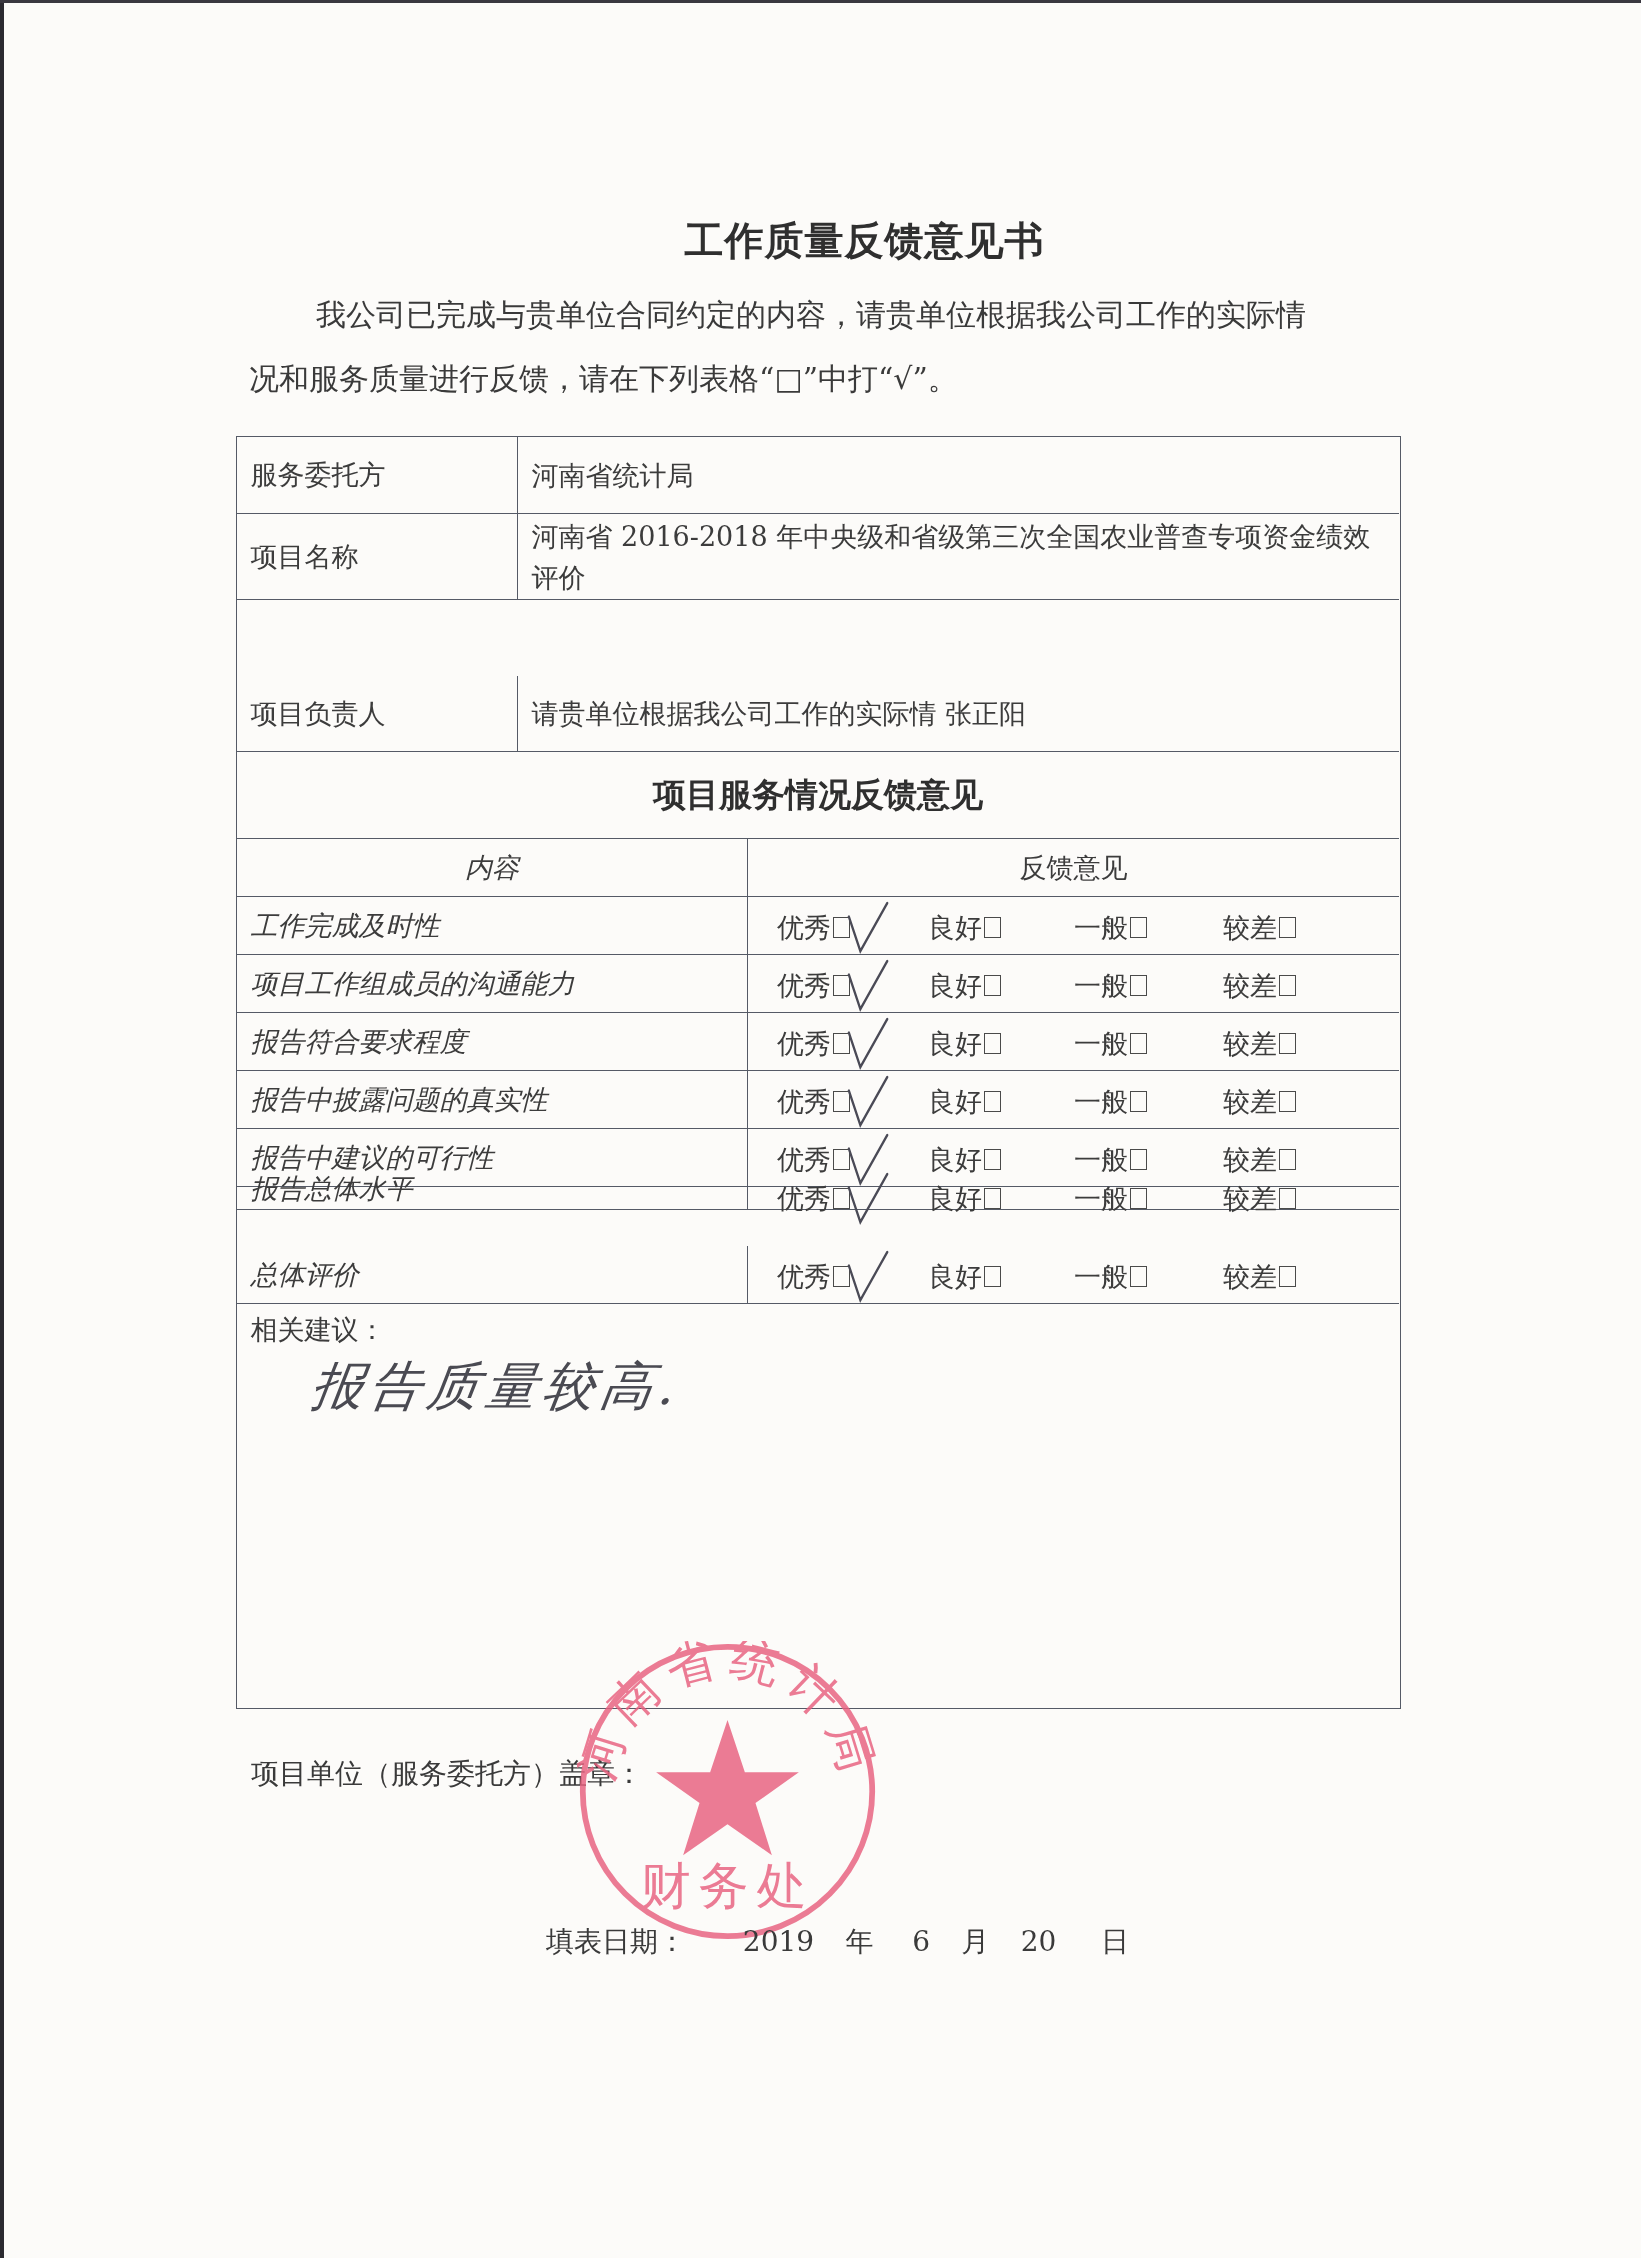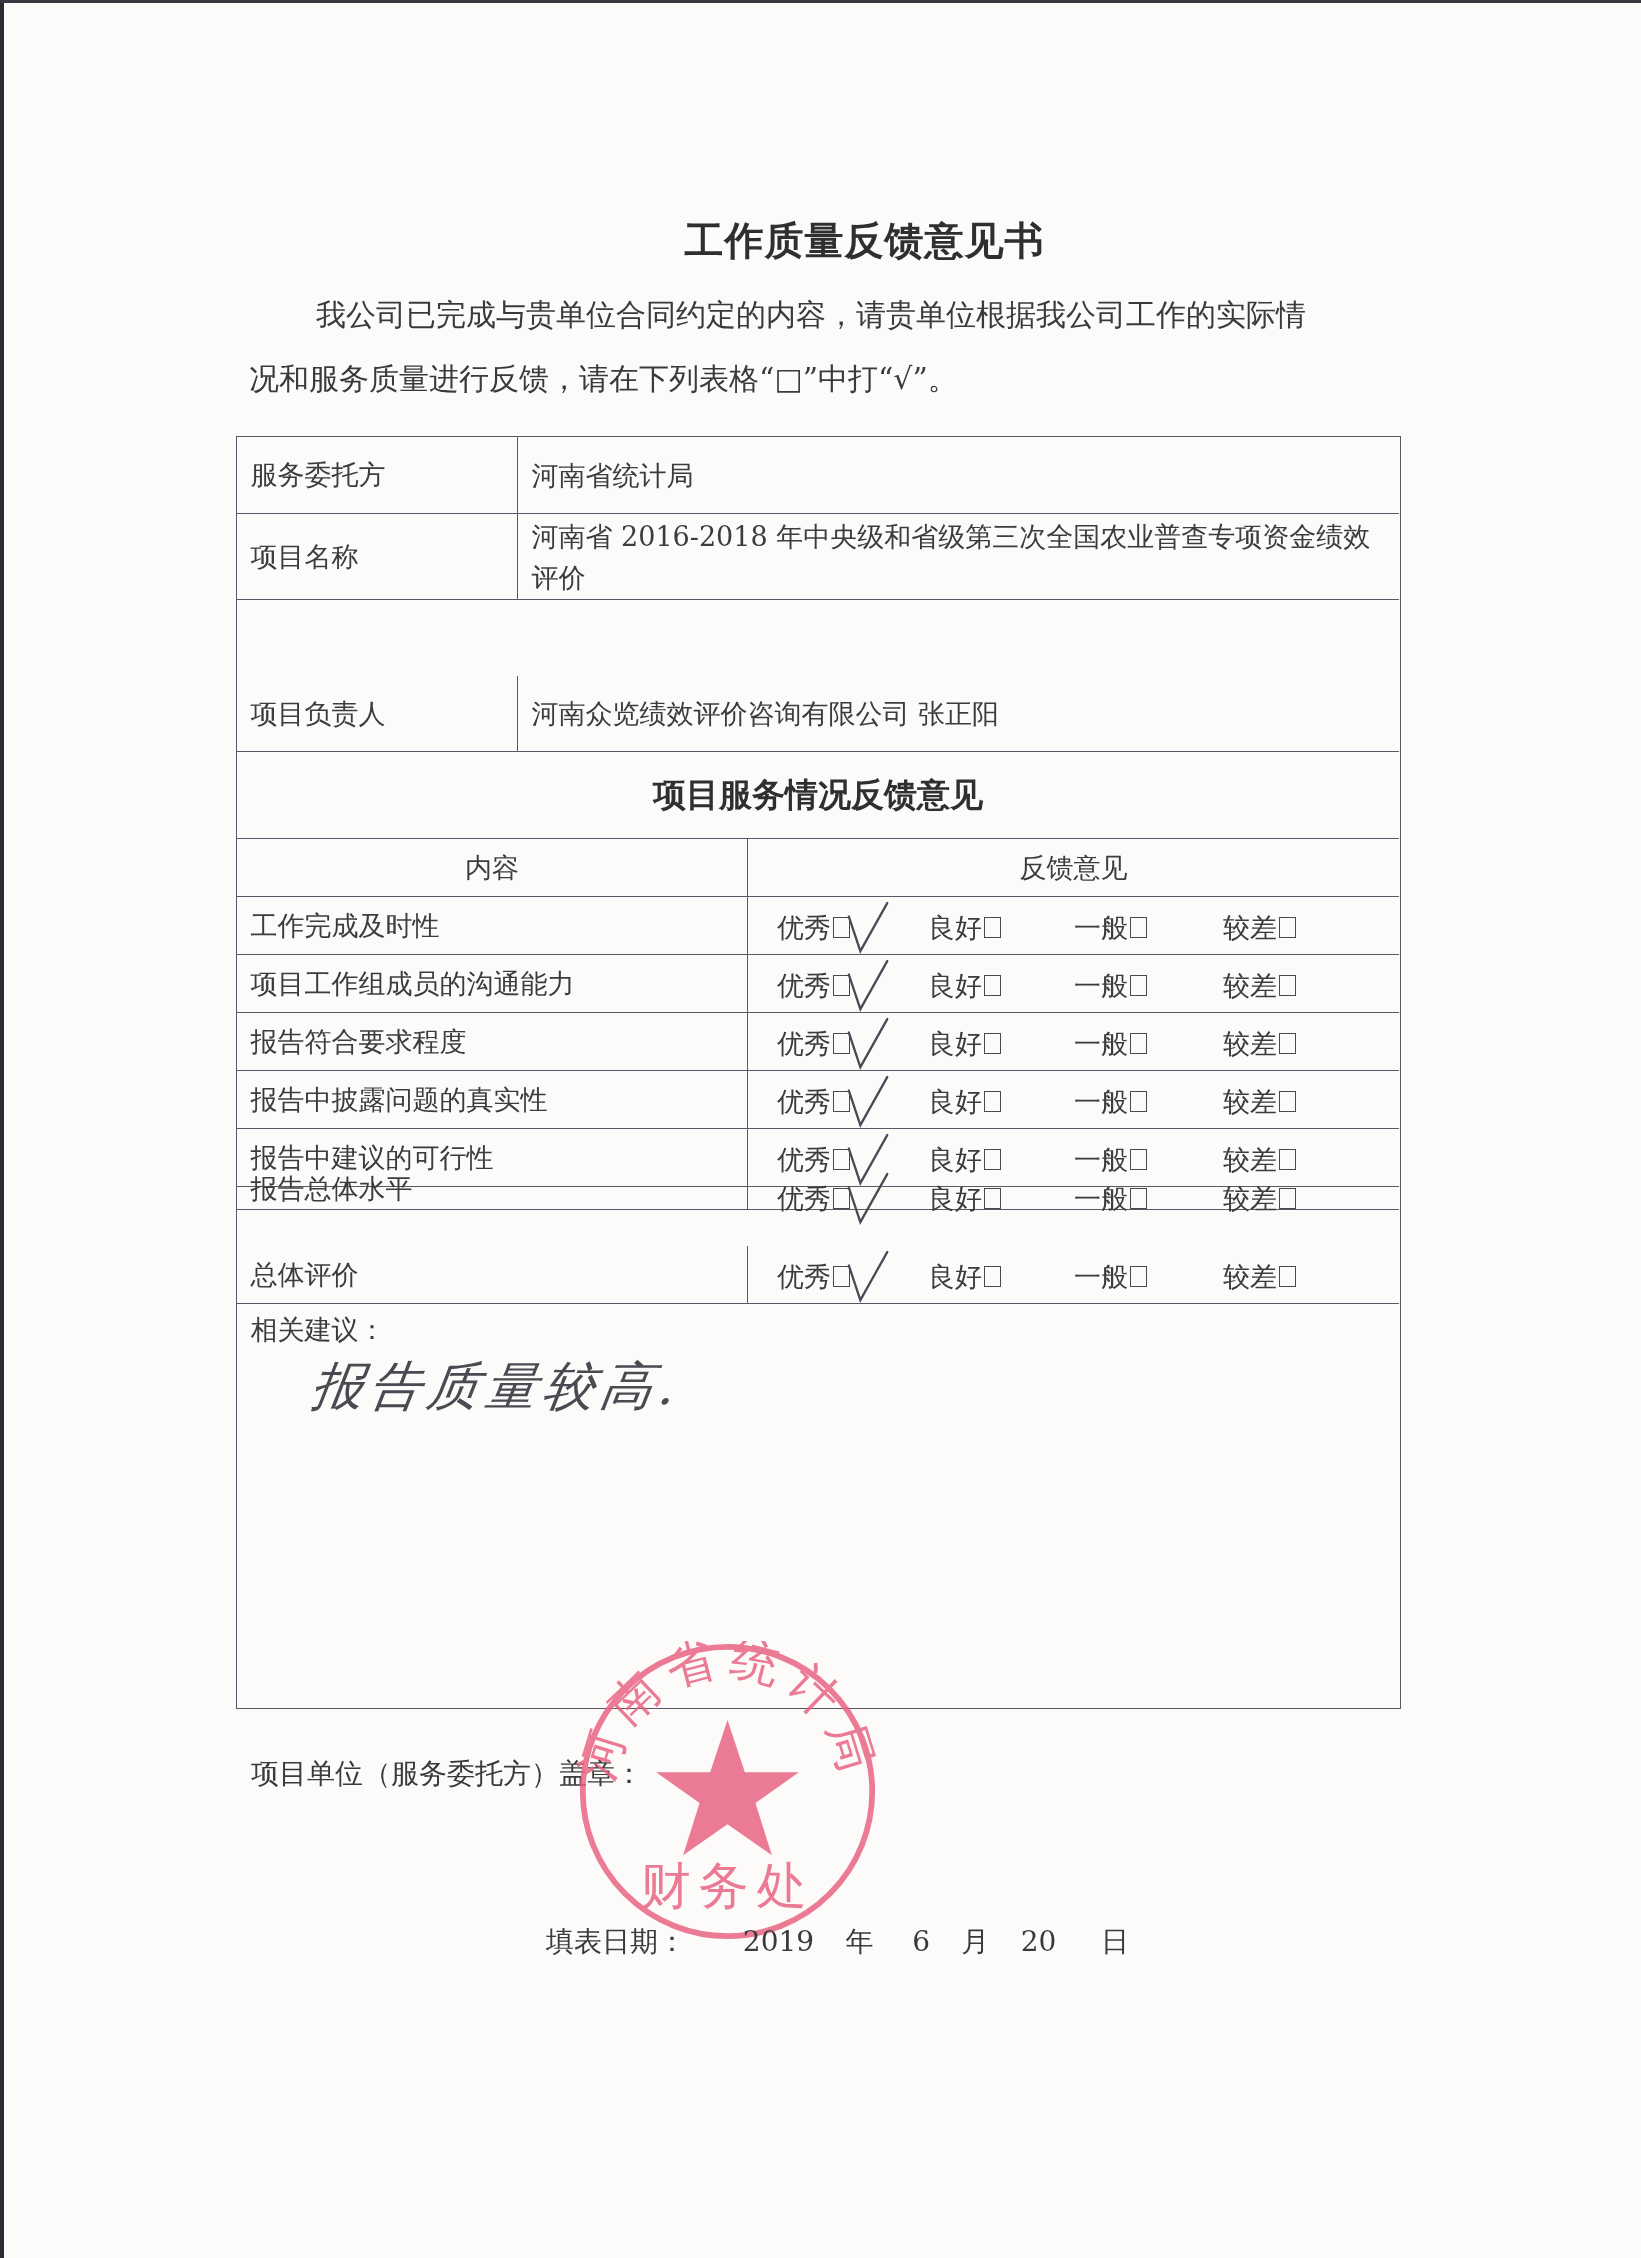--- a/index.html
+++ b/index.html
@@ -23,21 +23,21 @@
 
   .tbl { position:absolute; left:236px; top:436px; width:1165px; border:1.9px solid #555a66; box-sizing:border-box; }
   .row { position:absolute; left:0; width:1162px; border-bottom:1.9px solid #555a66; box-sizing:border-box; }
   .cell { position:absolute; top:0; height:100%; box-sizing:border-box; display:flex; align-items:center; font-size:27px; color:#3c3c3c; }
   .cell.label { left:0; width:281px; padding-left:13.5px; border-right:1.9px solid #555a66; }
   .cell.value { left:281px; right:0; padding-left:13.5px; padding-right:9.7px; line-height:41px; }
   .section-title {
     width:100%; justify-content:center;
     font-family:"DejaVu Sans","Liberation Sans",sans-serif; font-weight:bold; font-size:33px; color:#2f2f2f;
   }
-  .cell.content { left:0; width:511px; padding-left:13.5px; border-right:1.9px solid #555a66; }
+  .cell.content { left:0; width:511px; padding-left:13.5px; border-right:1.9px solid #555a66;font-style:italic; }
   .cell.content.center { justify-content:center; padding-left:0; }
   .cell.feedback { left:511px; right:0; }
   .cell.feedback.center { justify-content:center; }
   .opt { position:absolute; top:12.6px; font-size:27px; white-space:nowrap; color:#3c3c3c; }
   .box { display:inline-block; width:17.4px; height:21px; border:1.9px solid #4a4a4a; box-sizing:border-box; margin-left:1.9px; vertical-align:-1.9px; }
   .check { position:absolute; pointer-events:none; }
 
   .suggest-label { position:absolute; left:13.5px; top:7.7px; font-size:27px; color:#3c3c3c; }
   .handwriting {
     position:absolute; left:75px; top:48px; font-size:52px; color:#4a4a52;
@@ -66,21 +66,21 @@
   <div class="row" style="top:0;height:77px;">
     <div class="cell label">服务委托方</div>
     <div class="cell value">河南省统计局</div>
   </div>
   <div class="row" style="top:77px;height:86px;">
     <div class="cell label">项目名称</div>
     <div class="cell value">河南省 2016-2018 年中央级和省级第三次全国农业普查专项资金绩效评价</div>
   </div>
   <div class="row" style="top:239px;height:76px;">
     <div class="cell label">项目负责人</div>
-    <div class="cell value">河南众览绩效评价咨询有限公司 张正阳</div>
+    <div class="cell value">请贵单位根据我公司工作的实际情 张正阳</div>
   </div>
 
   <div class="row" style="top:316px;height:86px;">
     <div class="cell section-title">项目服务情况反馈意见</div>
   </div>
 
   <div class="row" style="top:402px;height:58px;">
     <div class="cell content center">内容</div>
     <div class="cell feedback center">反馈意见</div>
   </div>

